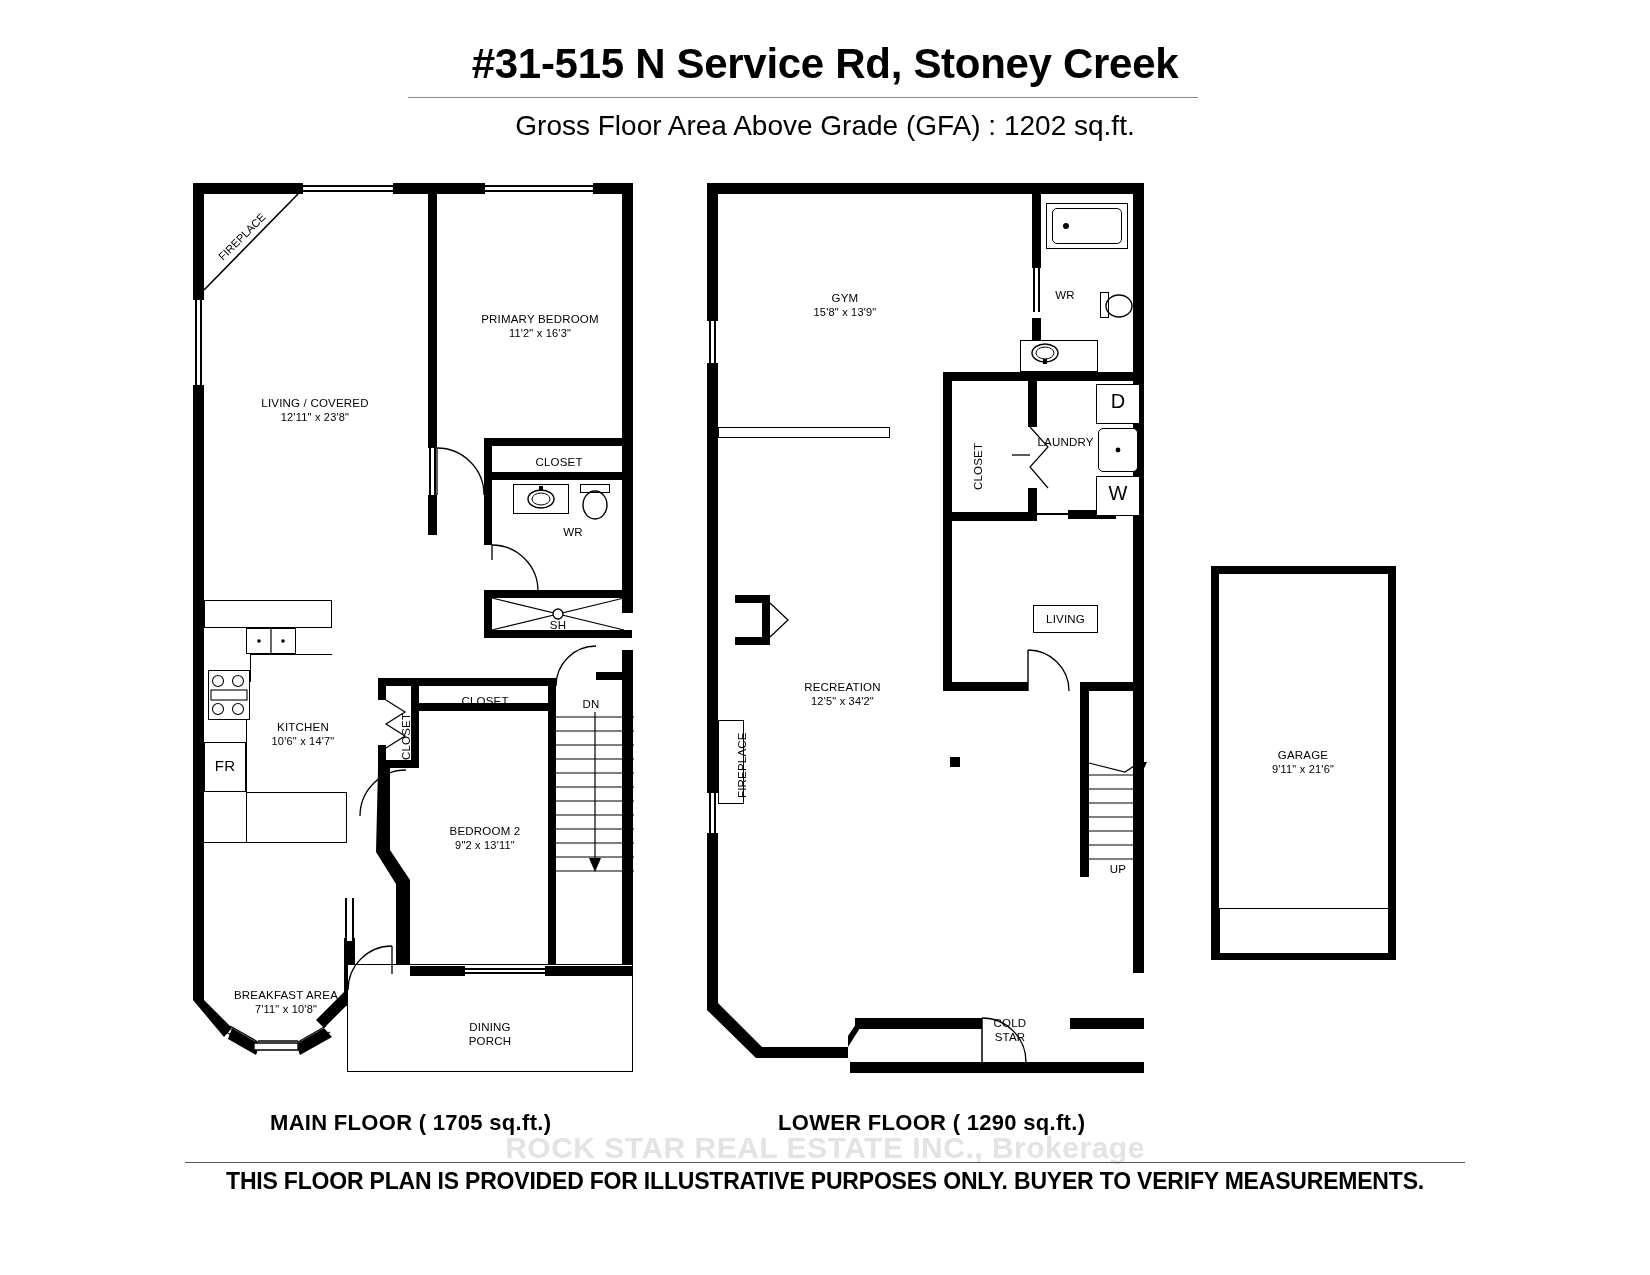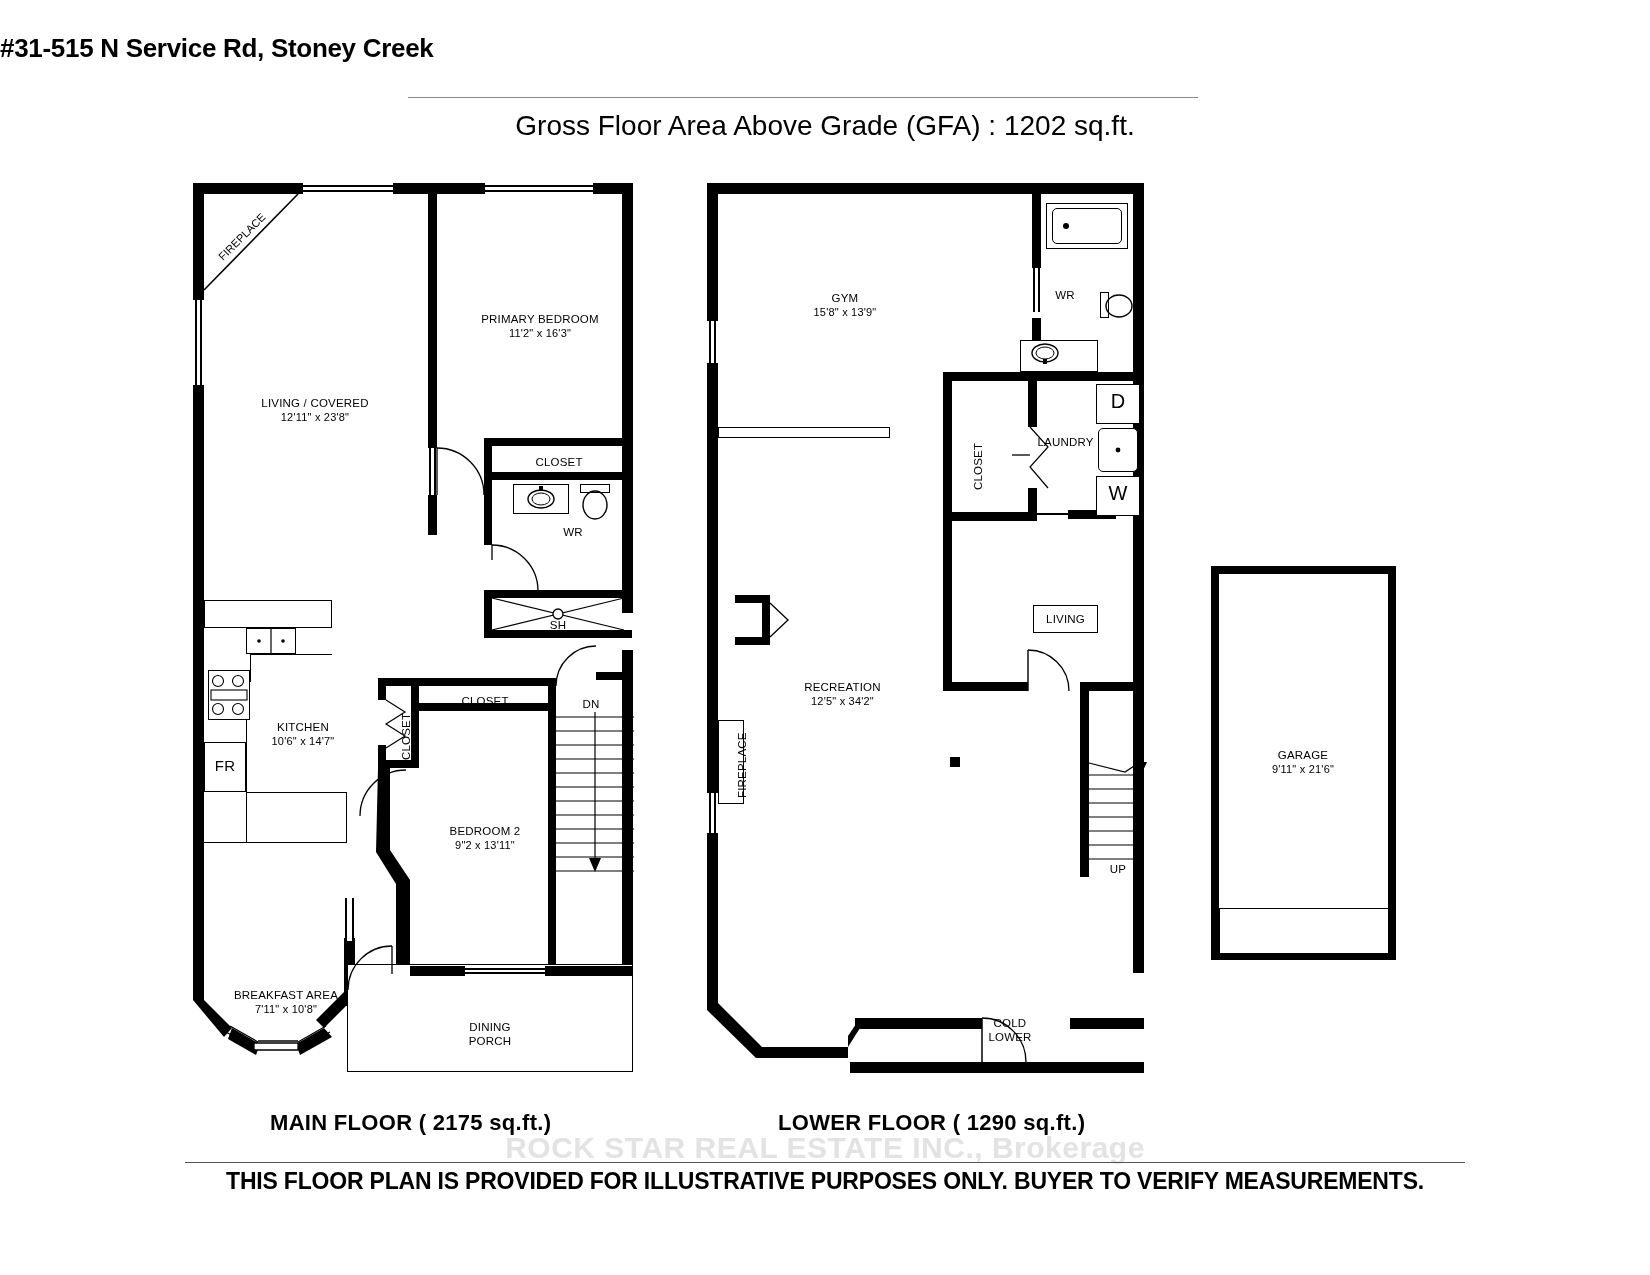--- a/index.html
+++ b/index.html
@@ -1,21 +1,21 @@
 <!DOCTYPE html>
 <html><head>
 <meta charset="utf-8">
 <style>
   html,body{margin:0;padding:0;background:#fff;}
   body{width:1650px;height:1275px;position:relative;overflow:hidden;
        font-family:"Liberation Sans","DejaVu Sans",sans-serif;color:#000;}
 
   
-  #title{position:absolute;left:0;top:33px;width:1650px;
-         font-size:26px;font-weight:bold;letter-spacing:-.3px;}
+  #title{position:absolute;left:0;top:40px;width:1650px;text-align:center;
+         font-size:42px;font-weight:bold;letter-spacing:-.3px;}
   #title-rule{position:absolute;left:408px;top:97px;width:790px;height:1px;background:#8a8a8a;}
   #subtitle{position:absolute;left:0;top:110px;width:1650px;text-align:center;font-size:28px;}
 
   
   #floor-labels{position:absolute;left:0;top:1110px;width:1650px;height:30px;}
   .floor-label{position:absolute;font-size:22px;font-weight:bold;letter-spacing:.3px;
                white-space:nowrap;}
   #main-floor-label{left:270px;top:0;}
   #lower-floor-label{left:778px;top:0;}
   #watermark{position:absolute;left:0;top:1131px;width:1650px;text-align:center;
@@ -246,21 +246,21 @@
     <polygon points="848,1047 860,1028 860,1018 848,1036" fill="#000"></polygon>
   </svg>
   <div class="w" style="left:855px;top:1018px;width:127px;height:11px;"></div>
   <div class="w" style="left:1070px;top:1018px;width:74px;height:11px;"></div>
   <div class="w" style="left:850px;top:1062px;width:294px;height:11px;"></div>
   <svg class="svgl" width="1200" height="1100">
     <path d="M982,1018 A44,44 0 0 1 1026,1062" fill="none" stroke="#000" stroke-width="1.3"></path>
     <line x1="982" y1="1018" x2="982" y2="1062" stroke="#000" stroke-width="1.5"></line>
   </svg>
   <div class="lbl" style="left:940px;top:1016px;width:140px;">COLD</div>
-  <div class="lbl" style="left:940px;top:1030px;width:140px;">LOWER</div>
+  <div class="lbl" style="left:940px;top:1030px;width:140px;">STAR</div>
 
   <div class="lbl" style="left:790px;top:291px;width:110px;">GYM</div>
   <div class="lbl dim" style="left:790px;top:305px;width:110px;">15'8" x 13'9"</div>
 
   <div class="box" style="left:718px;top:427px;width:172px;height:11px;border-width:1.3px;"></div>
 
   <div class="w" style="left:735px;top:595px;width:35px;height:8px;"></div>
   <div class="w" style="left:762px;top:595px;width:8px;height:50px;"></div>
   <div class="w" style="left:735px;top:637px;width:35px;height:8px;"></div>
   <svg class="svgl" width="1200" height="1100">
@@ -349,18 +349,18 @@
   <div class="w" style="left:1211px;top:566px;width:185px;height:8px;"></div>
   <div class="w" style="left:1211px;top:566px;width:8px;height:394px;"></div>
   <div class="w" style="left:1388px;top:566px;width:8px;height:394px;"></div>
   <div class="w" style="left:1211px;top:952px;width:185px;height:8px;"></div>
   <div class="box" style="left:1219px;top:908px;width:170px;height:46px;border-width:1.3px;"></div>
   <div class="lbl" style="left:1243px;top:748px;width:120px;">GARAGE</div>
   <div class="lbl dim" style="left:1243px;top:762px;width:120px;">9'11" x 21'6"</div>
 </div>
 
 <div id="floor-labels">
-  <div class="floor-label" id="main-floor-label">MAIN FLOOR ( 2175 sq.ft.)</div>
+  <div class="floor-label" id="main-floor-label">MAIN FLOOR ( 1705 sq.ft.)</div>
   <div class="floor-label" id="lower-floor-label">LOWER FLOOR ( 1290 sq.ft.)</div>
 </div>
 <div id="watermark">ROCK STAR REAL ESTATE INC., Brokerage</div>
 <div id="footer-rule"></div>
 <div id="disclaimer">THIS FLOOR PLAN IS PROVIDED FOR ILLUSTRATIVE PURPOSES ONLY. BUYER TO VERIFY MEASUREMENTS.</div>
 
 </body></html>

